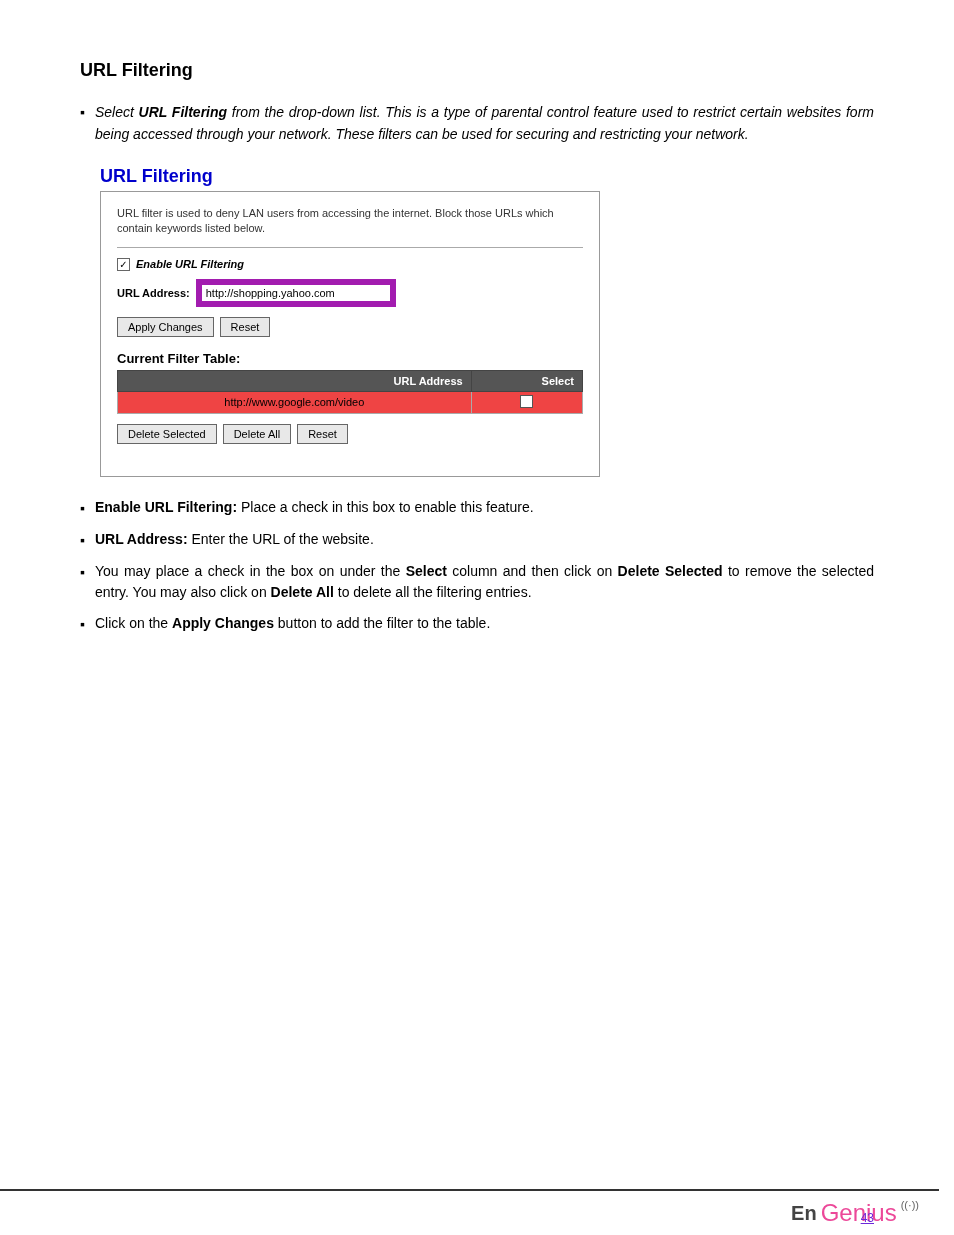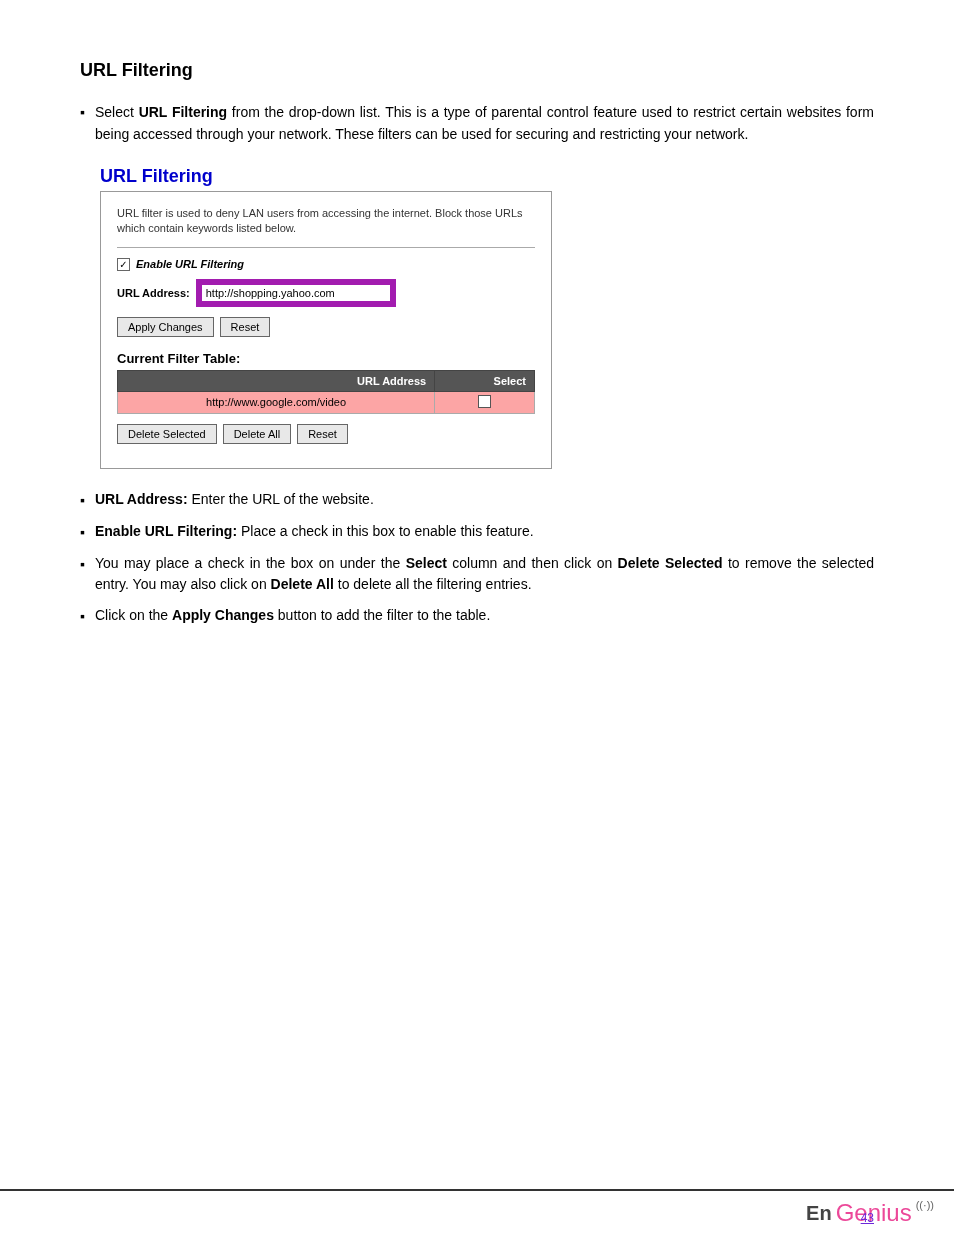--- a/index.html
+++ b/index.html
@@ -45,24 +45,24 @@
       flex-shrink: 0;
       font-size: 14px;
     }
 
     .bullet-list li .text {
       flex: 1;
     }
 
     .ui-box {
       border: 1px solid #999;
-      padding: 14px 16px 24px 16px;
+      padding: 14px 16px 32px 16px;
       margin: 0 0 20px 0;
       background: #fff;
-      width: 452px;
+      width: 500px;
       margin-left: 20px;
     }
 
     .ui-title {
       color: #0000cc;
       font-size: 18px;
       font-weight: bold;
       margin-bottom: 4px;
       margin-left: 20px;
     }
@@ -168,60 +168,61 @@
       padding: 4px 8px;
       text-align: right;
       border: 1px solid #444;
       font-size: 11px;
     }
 
     .filter-table td {
       padding: 3px 8px;
       border: 1px solid #aaa;
       text-align: center;
-      background: #fca5a5;
+      background: #ef4444;
     }
 
     .table-checkbox {
       width: 13px;
       height: 13px;
       border: 1px solid #555;
       background: #fff;
       display: inline-block;
     }
 
     .bottom-button-row {
       display: flex;
       gap: 6px;
     }
 
     .footer {
       position: absolute;
       bottom: 0;
       left: 0;
-      right: 0;
+      right: 15px;
       border-top: 2px solid #333;
       display: flex;
       justify-content: flex-end;
       align-items: center;
       padding: 8px 20px;
     }
 
     .page-number {
       position: absolute;
       bottom: 10px;
       right: 80px;
       font-size: 12px;
       color: #6d28d9;
       text-decoration: underline;
     }
 
     .intro-text {
       line-height: 1.6;
       text-align: justify;
+      font-style: italic;
     }
   </style>
 </head>
 <body>
 
 <div class="page-content">
 
   <div class="page-title">URL Filtering</div>
 
   <ul class="bullet-list">
@@ -274,28 +275,28 @@
     <div class="bottom-button-row">
       <button class="ui-button">Delete Selected</button>
       <button class="ui-button">Delete All</button>
       <button class="ui-button">Reset</button>
     </div>
   </div>
 
   <ul class="bullet-list">
     <li>
       <span class="text">
+        <strong>Enable URL Filtering:</strong>
+        <span> Place a check in this box to enable this feature.</span>
+      </span>
+    </li>
+    <li>
+      <span class="text">
         <strong>URL Address:</strong>
         <span> Enter the URL of the website.</span>
-      </span>
-    </li>
-    <li>
-      <span class="text">
-        <strong>Enable URL Filtering:</strong>
-        <span> Place a check in this box to enable this feature.</span>
       </span>
     </li>
     <li>
       <span class="text" style="text-align:justify; display:block;">
         <span>You may place a check in the box on under the </span><strong>Select</strong><span> column and then click on </span><strong>Delete Selected</strong><span> to remove the selected entry. You may also click on </span><strong>Delete All</strong><span> to delete all the filtering entries.</span>
       </span>
     </li>
     <li>
       <span class="text">
         <span>Click on the </span><strong>Apply Changes</strong><span> button to add the filter to the table.</span>

